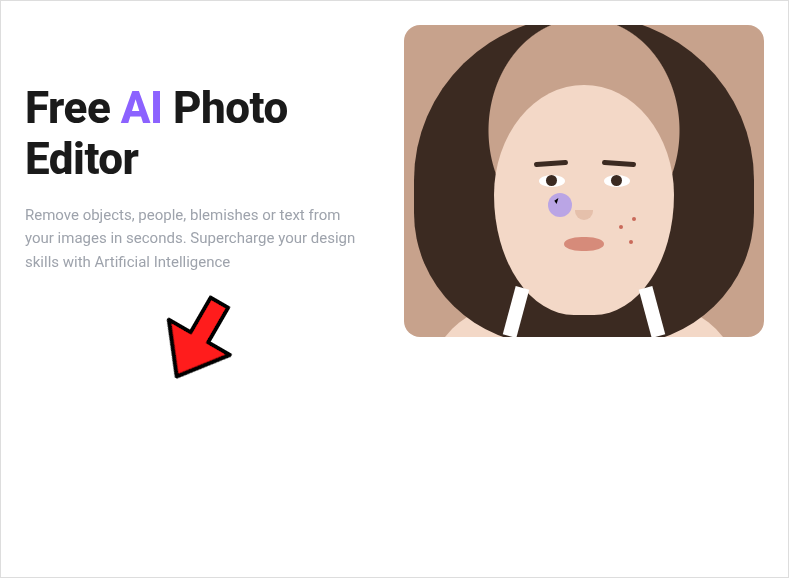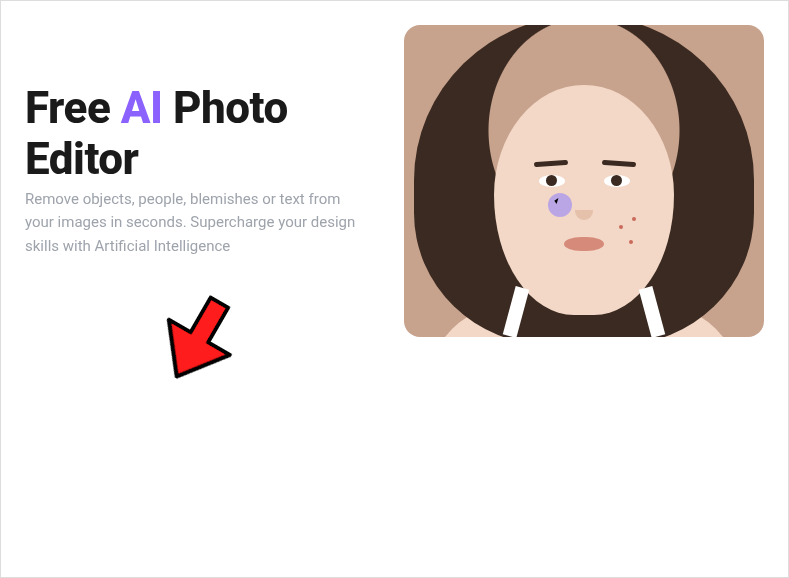--- a/index.html
+++ b/index.html
@@ -34,21 +34,21 @@
       font-size: 44px;
       font-weight: 800;
       line-height: 1.15;
       color: #1a1a1a;
       letter-spacing: -0.5px;
     }
     .headline .ai {
       color: #8c62ff;
     }
     .subhead {
-      margin-top: 4px;
+      margin-top: 20px;
       font-size: 15px;
       line-height: 1.55;
       color: #9ea3ac;
       max-width: 340px;
     }
     .hero-image {
       width: 360px;
       height: 312px;
       border-radius: 16px;
       background: #c7a28c;

